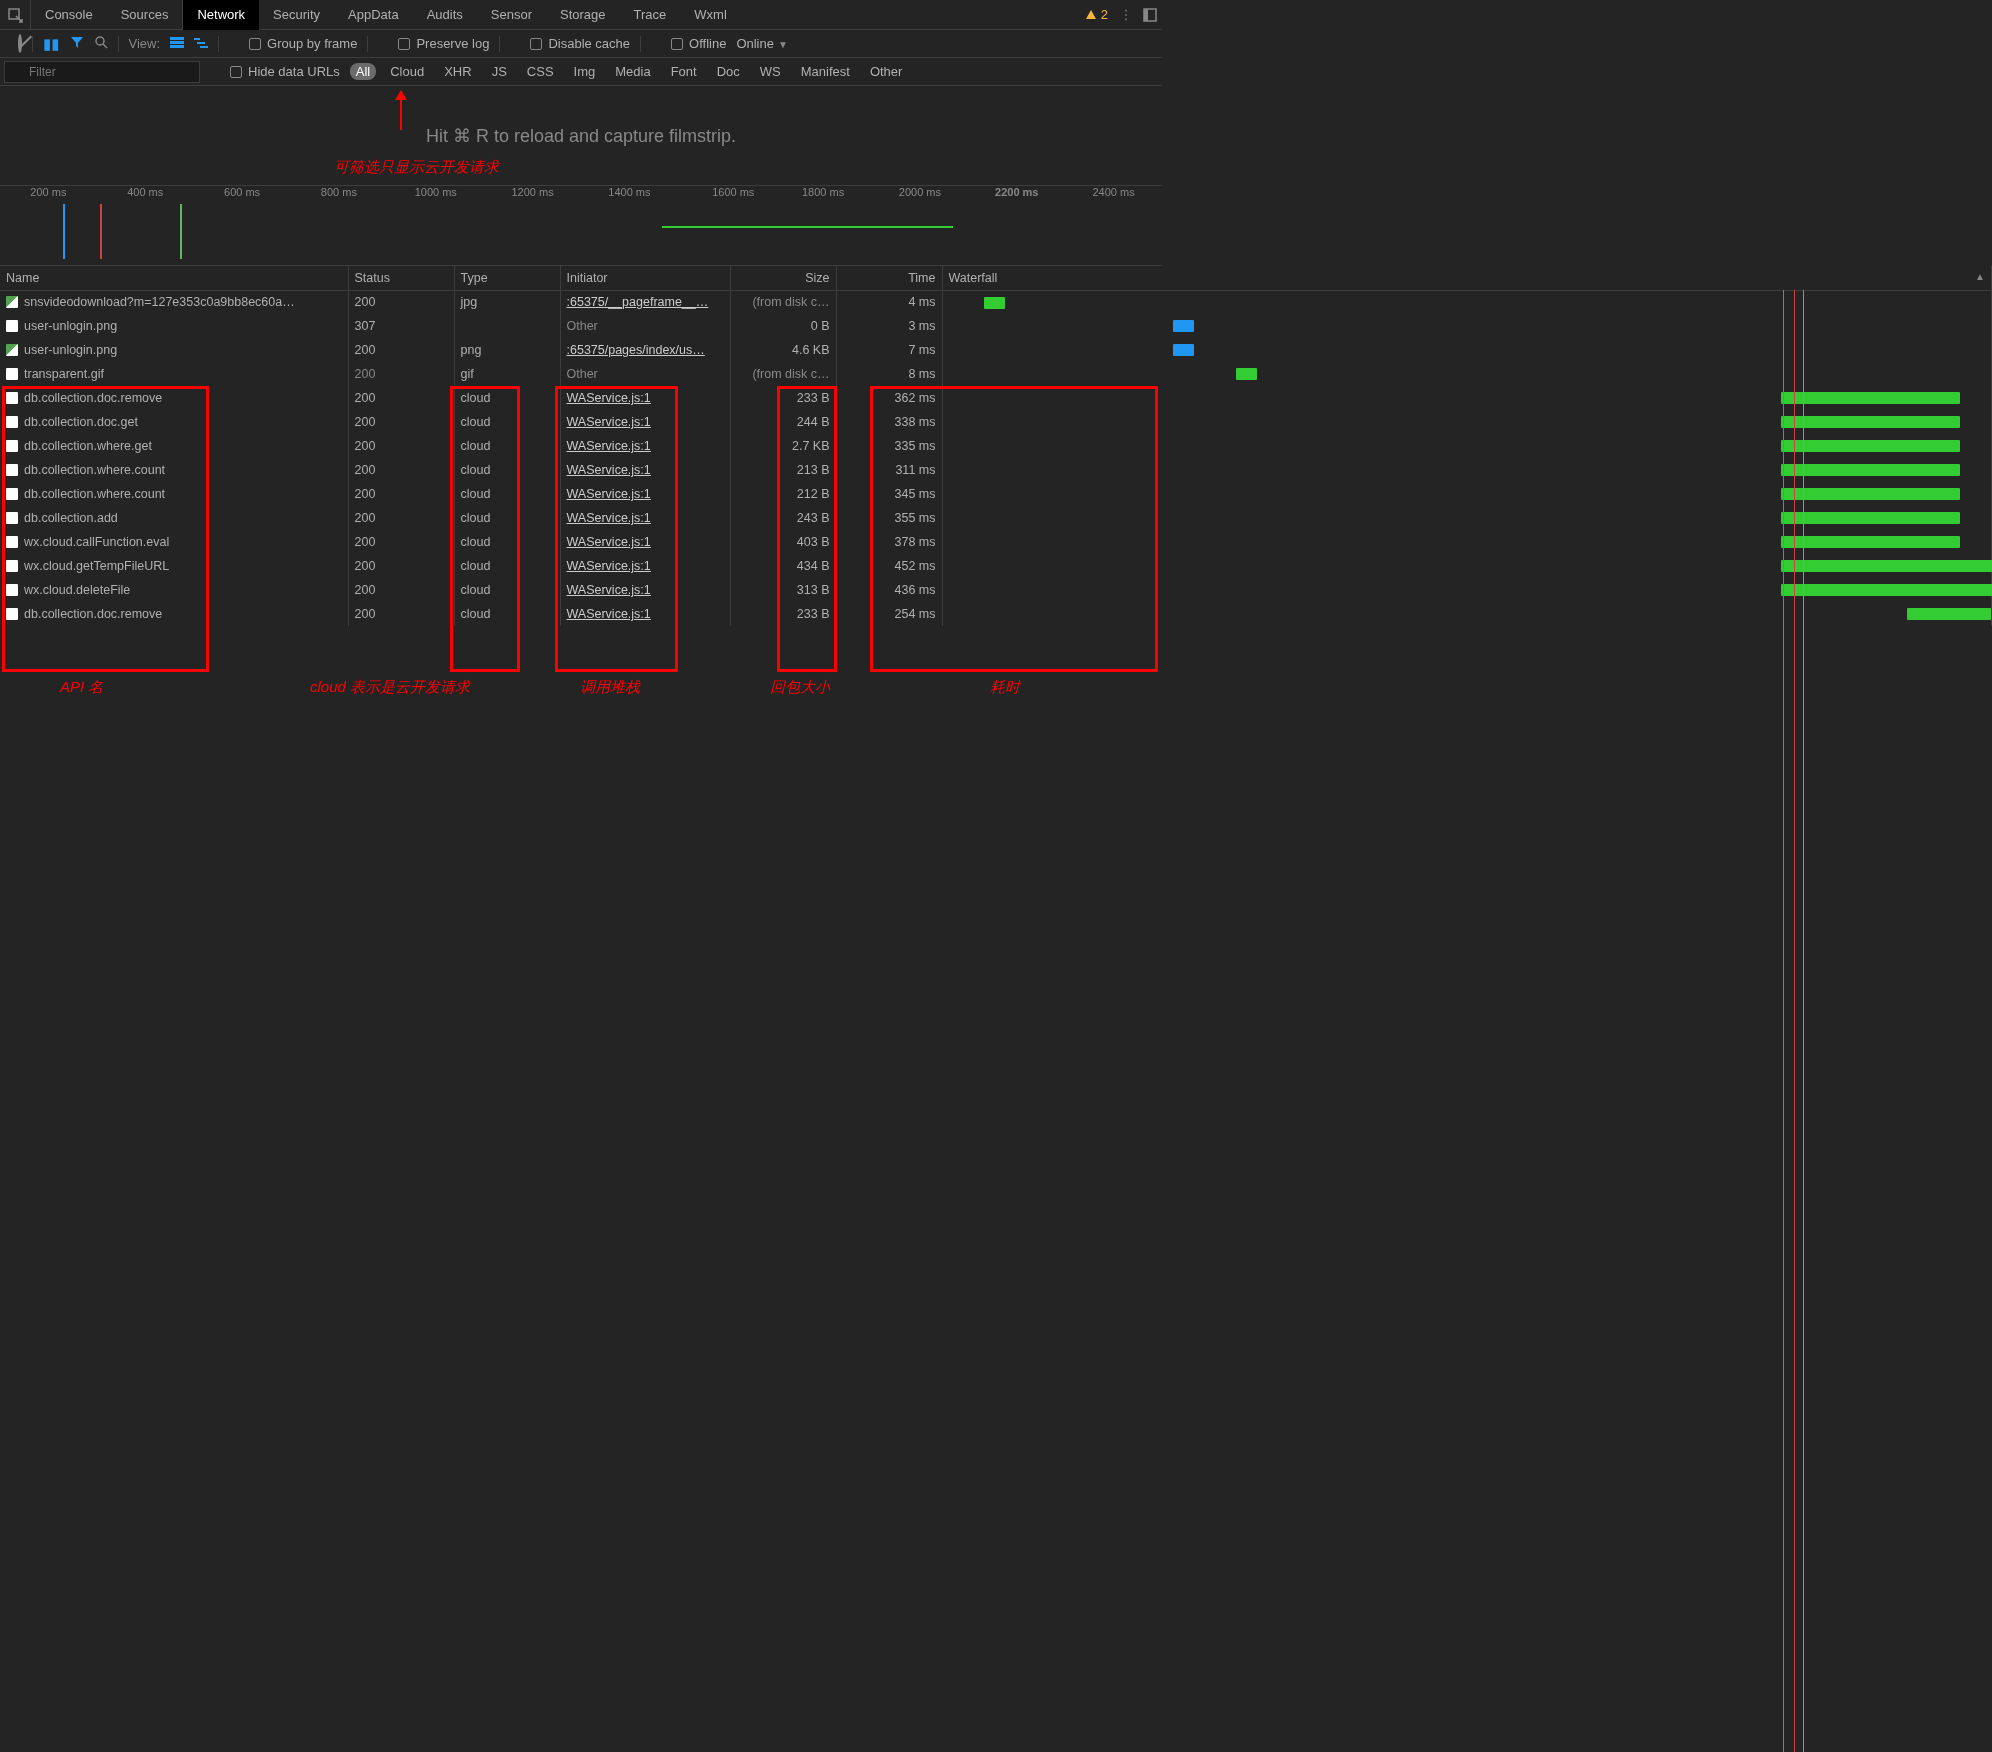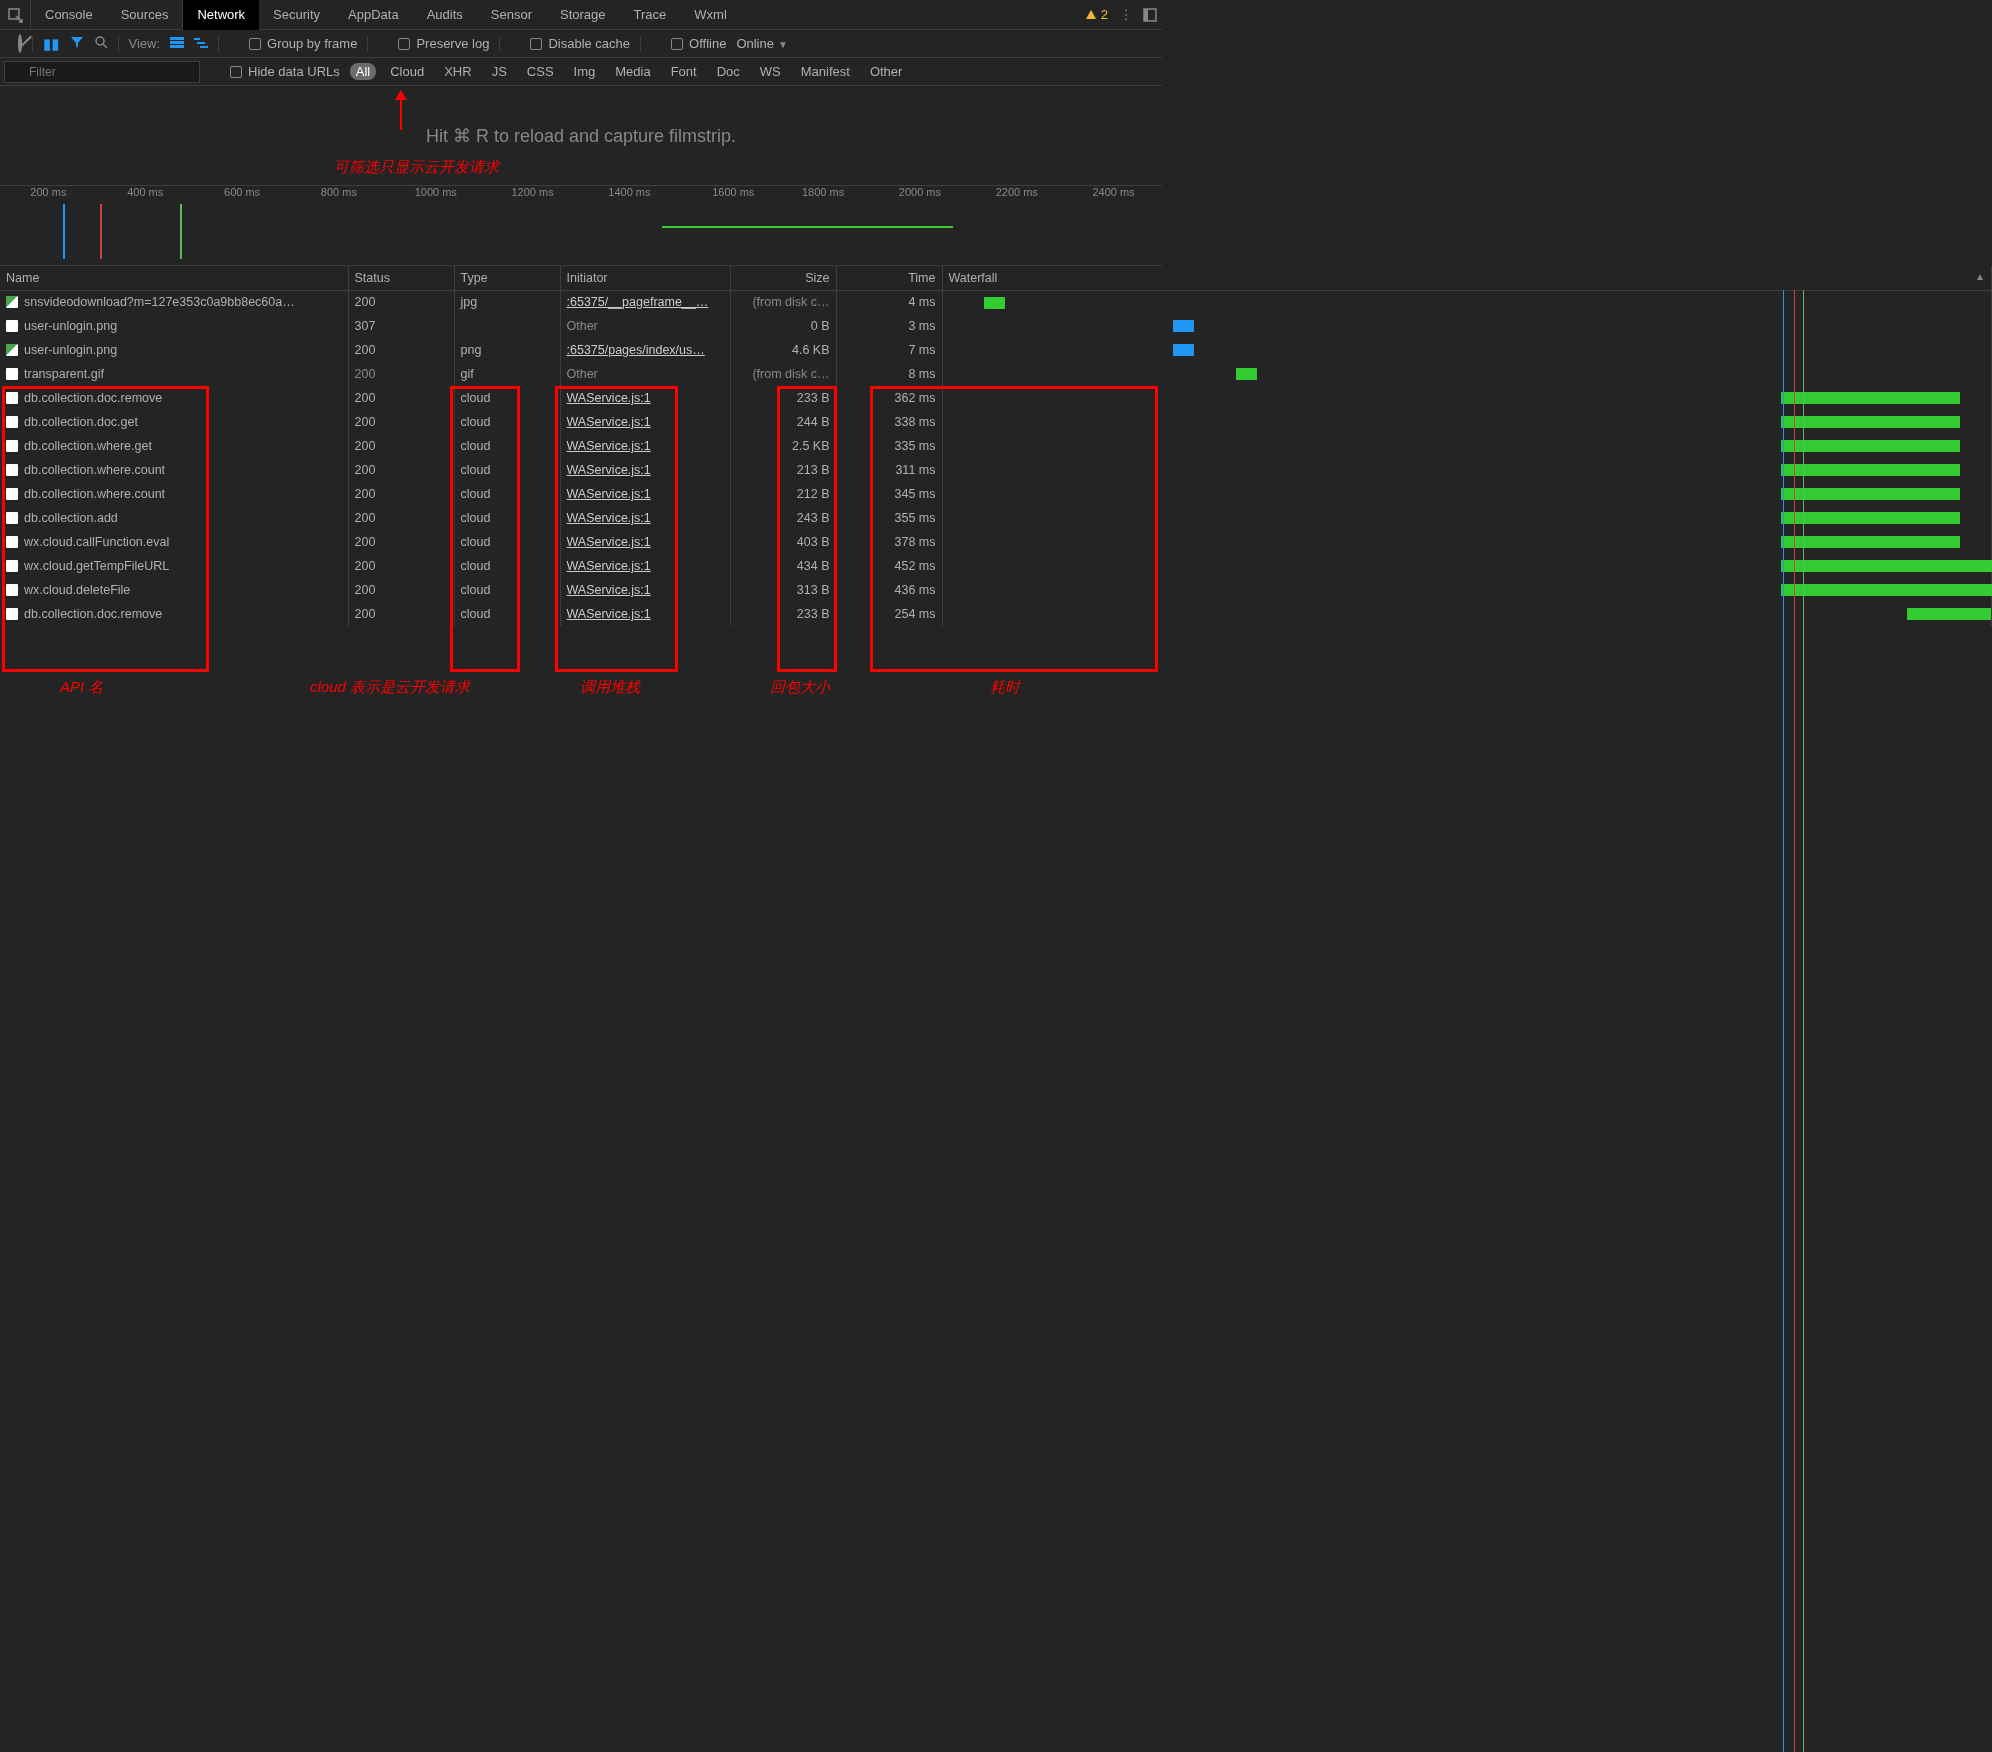--- a/index.html
+++ b/index.html
@@ -223,21 +223,21 @@
       <span class="tl-tick" style="left: 4.16667%;">200 ms</span>
       <span class="tl-tick" style="left: 12.5%;">400 ms</span>
       <span class="tl-tick" style="left: 20.8333%;">600 ms</span>
       <span class="tl-tick" style="left: 29.1667%;">800 ms</span>
       <span class="tl-tick" style="left: 37.5%;">1000 ms</span>
       <span class="tl-tick" style="left: 45.8333%;">1200 ms</span>
       <span class="tl-tick" style="left: 54.1667%;">1400 ms</span>
       <span class="tl-tick" style="left: 62.5%; margin-left: 7px;">1600 ms</span>
       <span class="tl-tick" style="left: 70.8333%;">1800 ms</span>
       <span class="tl-tick" style="left: 79.1667%;">2000 ms</span>
-      <span class="tl-tick" style="left: 87.5%;">2200 ms</span>
+      <span class="tl-tick" style="left: 87.5%; font-weight: bold;">2200 ms</span>
       <span class="tl-tick" style="left: 95.8333%;">2400 ms</span>
     </div>
   <span class="tl-marker blue" style="left:5.4%;"></span>
   <span class="tl-marker red" style="left:8.6%;"></span>
   <span class="tl-marker green" style="left:15.5%;"></span>
   <span class="tl-bar-green" style="left:57%; width:25%;"></span>
 </div>
 
 <div class="table-wrap">
   <table>
@@ -326,21 +326,21 @@
           <td class="right">338 ms</td>
           <td class="waterfall">
             <span class="wf-bar green" style="left: 80%; width: 17%;"></span>
           </td>
         </tr>
         <tr>
           <td><span class="file-ic "></span>db.collection.where.get</td>
           <td>200</td>
           <td>cloud</td>
           <td class="link">WAService.js:1</td>
-          <td class="right ">2.5 KB</td>
+          <td class="right ">2.7 KB</td>
           <td class="right">335 ms</td>
           <td class="waterfall">
             <span class="wf-bar green" style="left: 80%; width: 17%;"></span>
           </td>
         </tr>
         <tr>
           <td><span class="file-ic "></span>db.collection.where.count</td>
           <td>200</td>
           <td>cloud</td>
           <td class="link">WAService.js:1</td>

